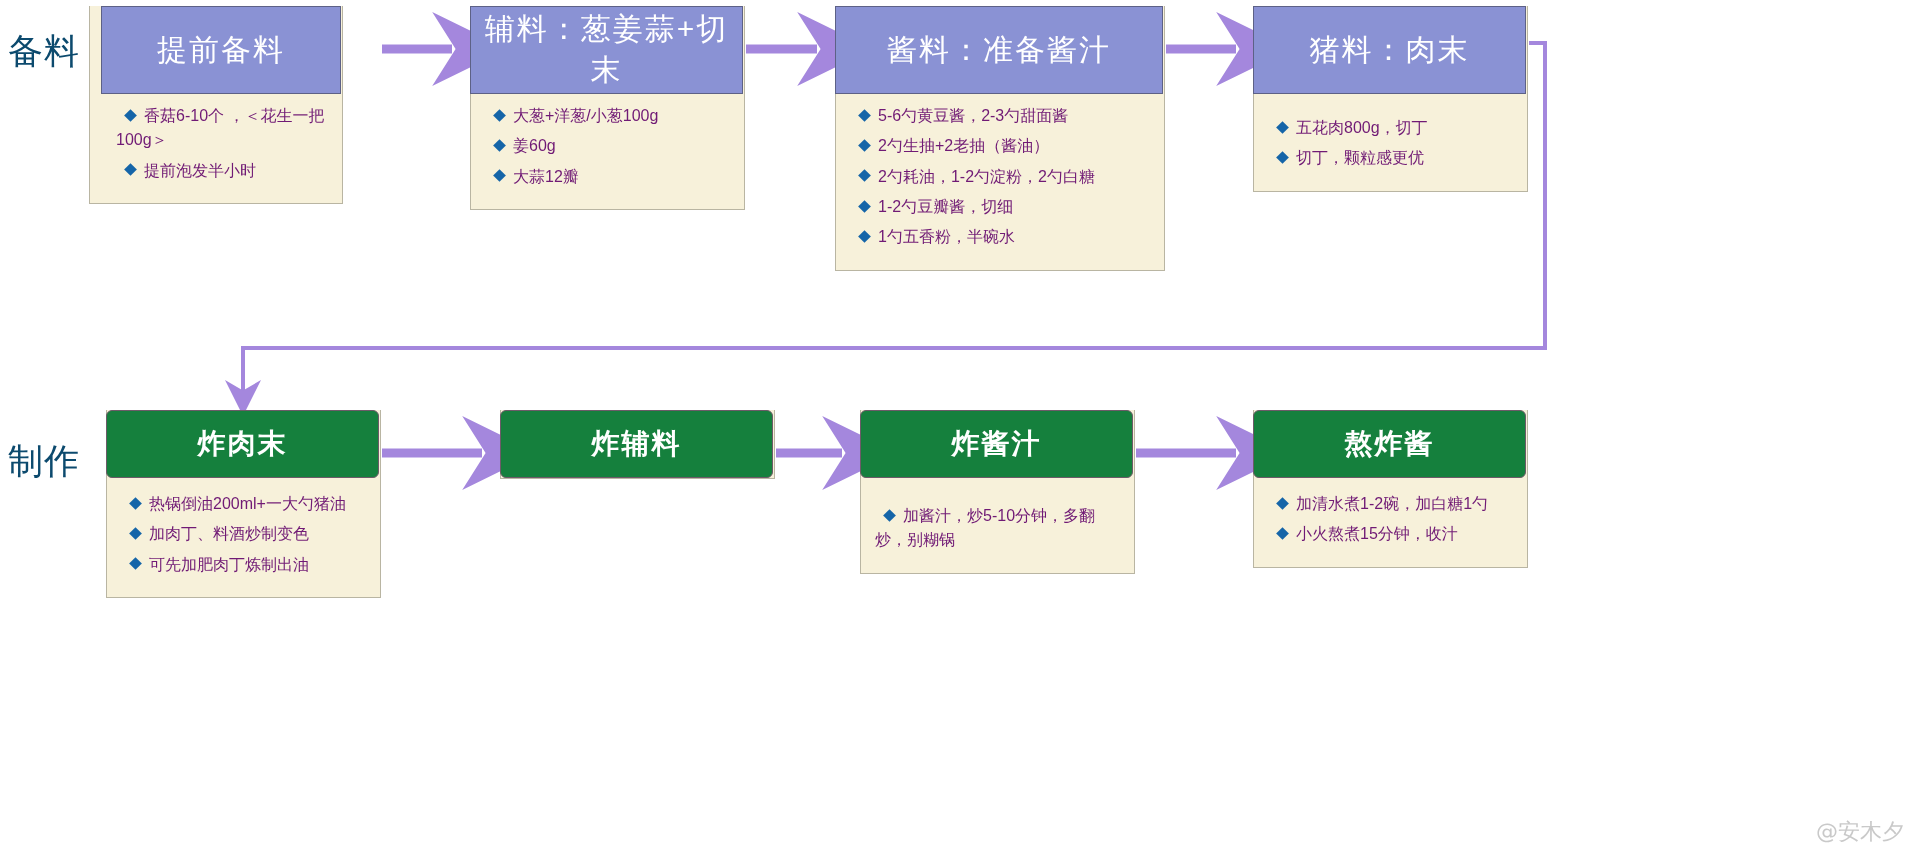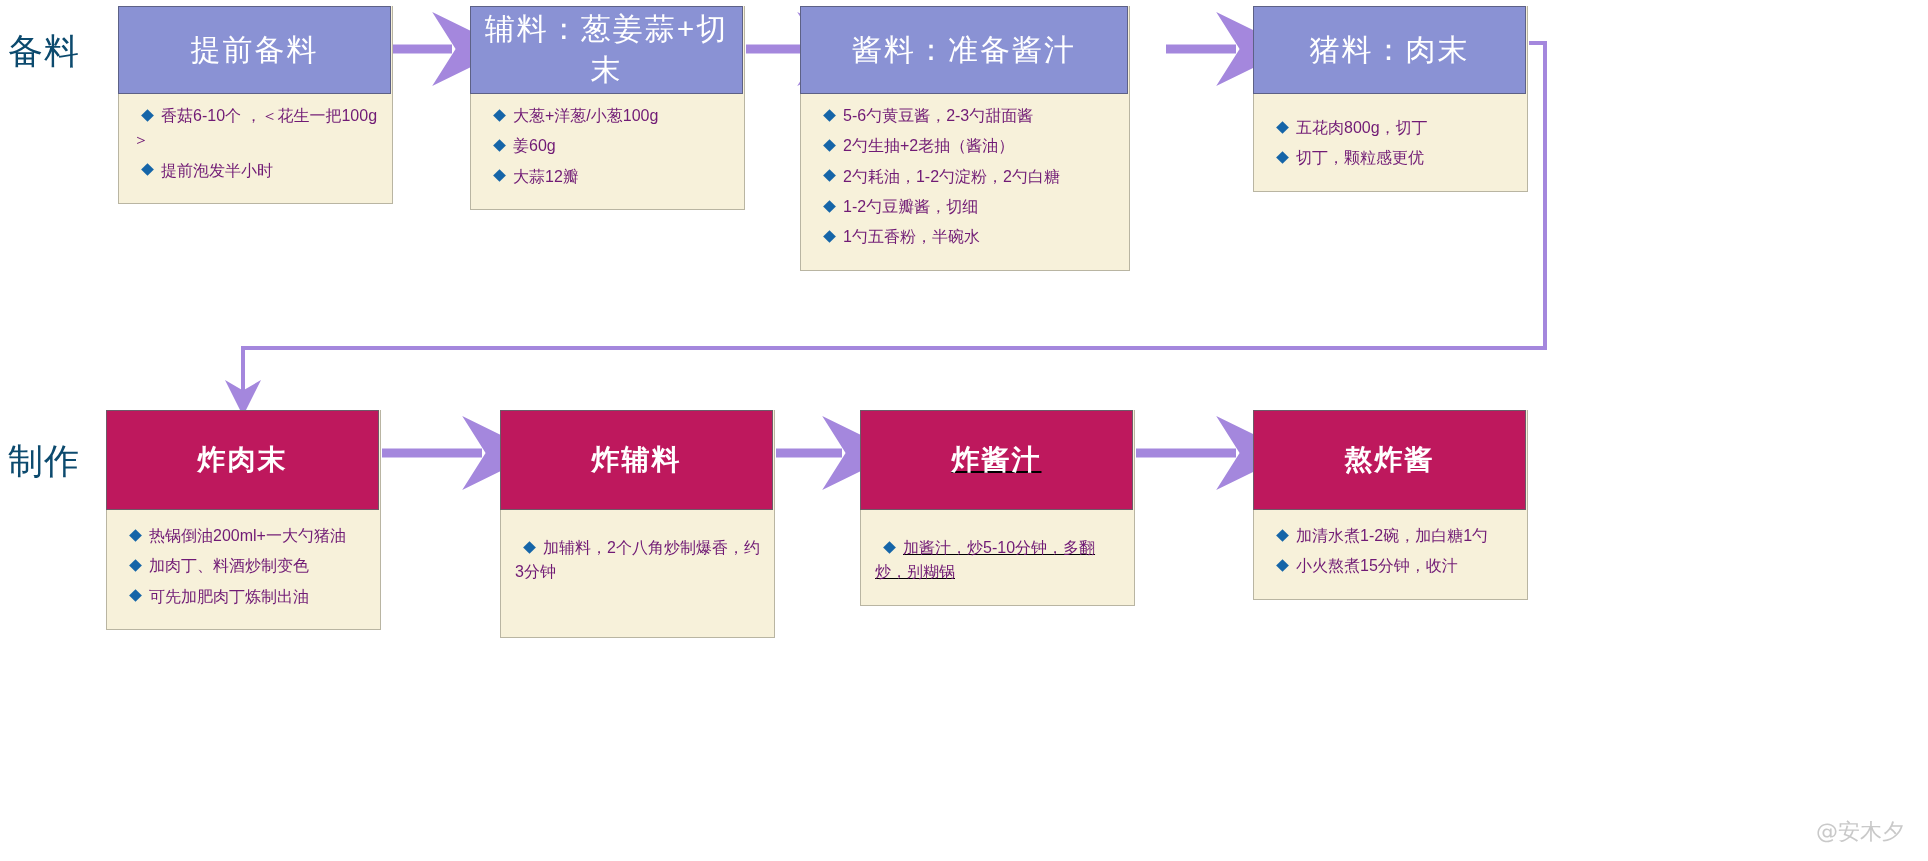--- a/index.html
+++ b/index.html
@@ -50,26 +50,27 @@
     left:0;
   }
   .head-prep{
     background:#8a92d4;
     height:88px;
     font-size:30px;
     letter-spacing:2px;
     border-color:#5d6186;
   }
   .head-cook{
-    background:#be185d;
-    height:100px;
+    background:#15803d;
+    height:68px;
     font-size:28px;
     font-weight:bold;
     letter-spacing:2px;
     border-color:#6d5a68;
+    border-radius:6px;
   }
   .card-body{
     padding:10px 14px 14px 14px;
     font-size:16px;
     line-height:1.52;
     color:#701a75;
   }
   .bullet-line{
     position:relative;
     padding-left:0;
@@ -80,29 +81,29 @@
     display:inline-block;
     width:9px;height:9px;
     background:#1565a8;
     transform:rotate(45deg);
     margin:0 9px 3px 10px;
     vertical-align:middle;
   }
   .bullet-text{display:inline;}
 
   
-  #card-prep-advance{left:118px;top:6px;width:275px;}
+  #card-prep-advance{left:89px;top:6px;width:254px;padding-left:12px;}
   #card-prep-aromatics{left:470px;top:6px;width:275px;}
-  #card-prep-sauce{left:800px;top:6px;width:330px;}
+  #card-prep-sauce{left:835px;top:6px;width:330px;}
   #card-prep-pork{left:1253px;top:6px;width:275px;}
 
   
   #card-cook-mince{left:106px;top:410px;width:275px;}
   #card-cook-aromatics{left:500px;top:410px;width:275px;}
-  #card-cook-sauce{left:860px;top:410px;width:275px;text-decoration:underline;}
+  #card-cook-sauce{left:860px;top:410px;width:275px;}
   #card-cook-simmer{left:1253px;top:410px;width:275px;}
 
   
   #watermark{
     position:absolute;
     right:24px;bottom:14px;
     font-size:22px;
     color:#c9c9c9;
     white-space:nowrap;
     font-family:"DejaVu Sans","Liberation Sans",sans-serif;
@@ -191,23 +192,20 @@
     <div class="card-head head-cook">炸肉末</div>
     <div class="card-body" style="padding-top:14px;border-radius:26px;">
       <div class="bullet-line"><span class="dot"></span><span class="bullet-text">热锅倒油200ml+一大勺猪油</span></div>
       <div class="bullet-line"><span class="dot"></span><span class="bullet-text">加肉丁、料酒炒制变色</span></div>
       <div class="bullet-line"><span class="dot"></span><span class="bullet-text">可先加肥肉丁炼制出油</span></div>
     </div>
   </div>
 
   <div class="card" id="card-cook-aromatics">
     <div class="card-head head-cook">炸辅料</div>
-    <div class="card-body" style="padding-top:26px;padding-bottom:46px;">
-      <div class="bullet-line"><span class="dot"></span><span class="bullet-text">加辅料，2个八角炒制爆香，约3分钟</span></div>
-    </div>
   </div>
 
   <div class="card" id="card-cook-sauce">
     <div class="card-head head-cook">炸酱汁</div>
     <div class="card-body" style="padding-top:26px;">
       <div class="bullet-line"><span class="dot"></span><span class="bullet-text">加酱汁，炒5-10分钟，多翻炒，别糊锅</span></div>
     </div>
   </div>
 
   <div class="card" id="card-cook-simmer">

